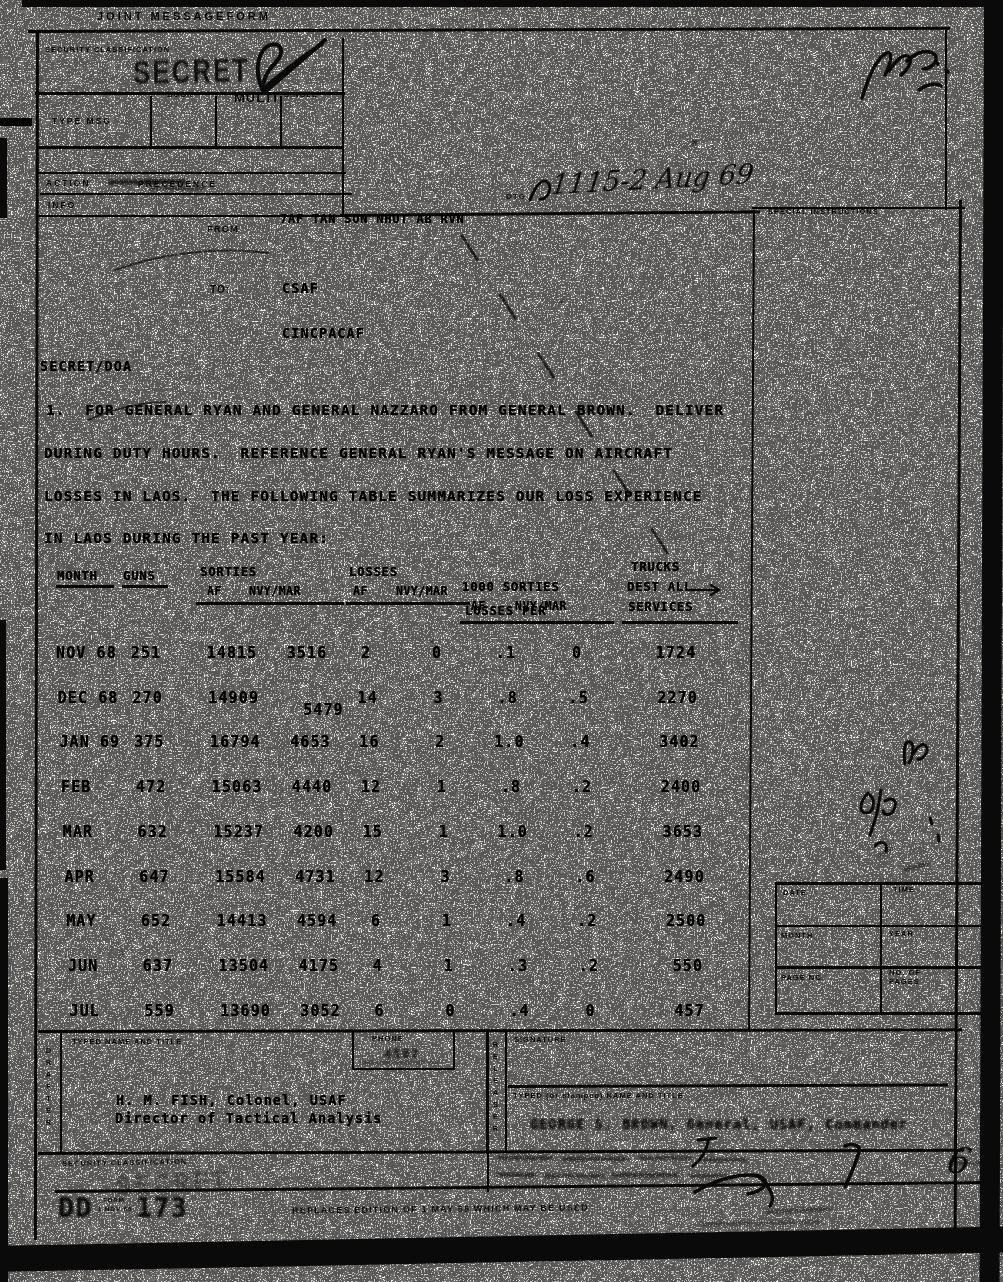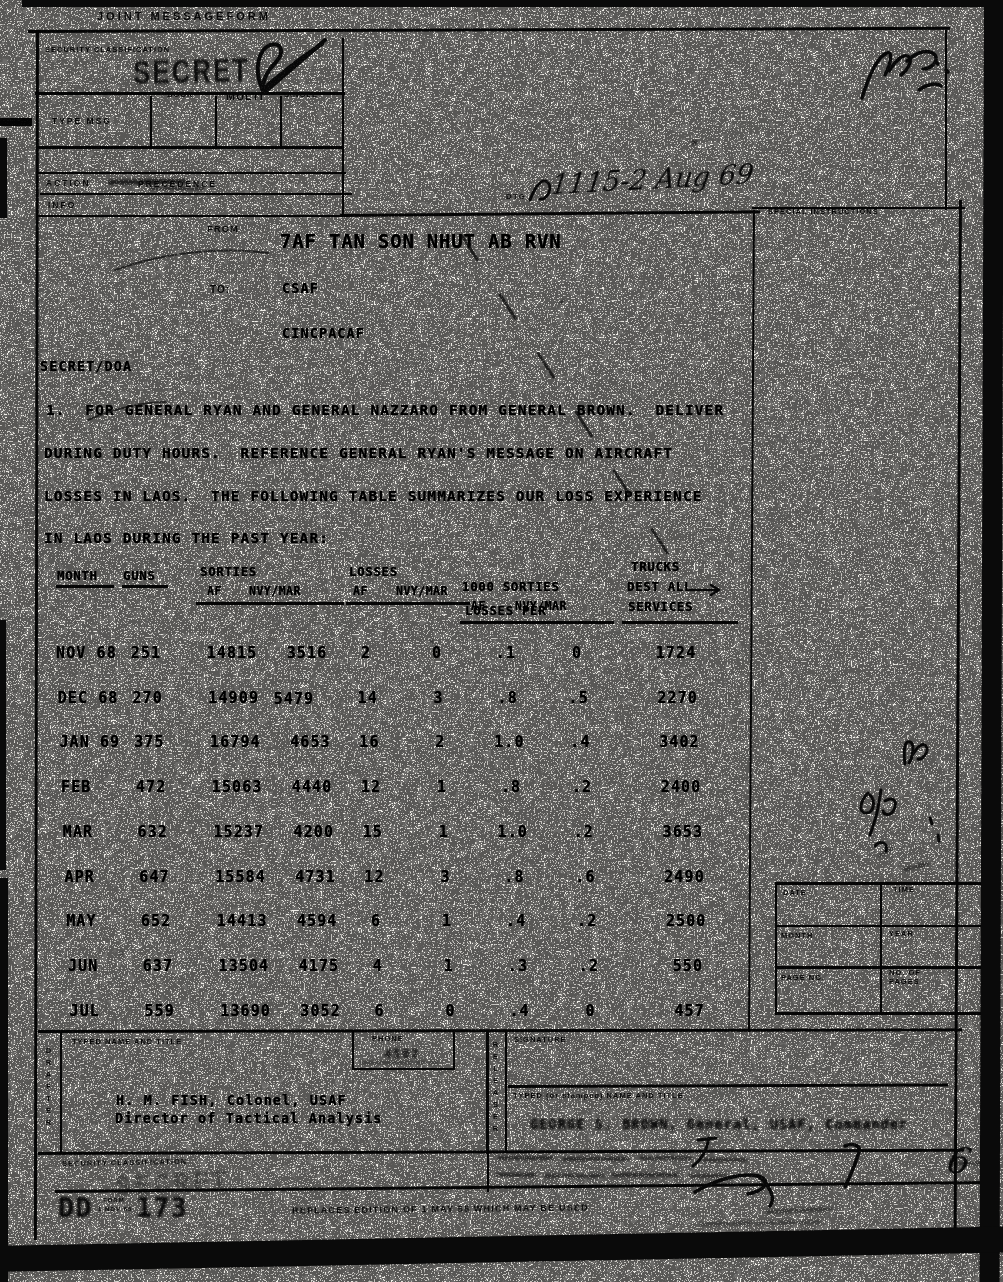--- a/index.html
+++ b/index.html
@@ -34,35 +34,35 @@
 <body>
 
 <div class="page">
 
   <div class="lab" style="left:97px;top:10px;font-size:11px;letter-spacing:3px;filter:blur(.5px);">JOINT MESSAGEFORM</div>
 
   <div class="lab" style="left:45px;top:45px;font-size:7.5px;">SECURITY CLASSIFICATION</div>
   <div class="stamp stamp-top" style="left:133px;top:53px;font-family:'Liberation Sans',sans-serif;">SECRET</div>
 
   <div class="lab" style="left:167px;top:90px;font-size:7.5px;">BOOK</div>
-  <div class="lab" style="left:226px;top:90px;font-size:11px;">MULTI</div>
+  <div class="lab" style="left:234px;top:90px;font-size:13px;">MULTI</div>
   <div class="lab" style="left:284px;top:90px;font-size:7.5px;">SINGLE</div>
   <div class="lab" style="left:52px;top:116px;font-size:8.5px;letter-spacing:2px;">TYPE MSG</div>
 
   <div class="lab" style="left:138px;top:156px;font-size:8.5px;letter-spacing:2px;margin-top:23px;">PRECEDENCE</div>
   <div class="lab" style="left:46px;top:178px;font-size:8.5px;letter-spacing:2px;">ACTION</div>
   <div class="lab" style="left:48px;top:200px;font-size:8.5px;letter-spacing:2px;">INFO</div>
 
   <div class="lab" style="left:506px;top:192px;font-size:8px;">DTG</div>
   <div class="hw" style="left:552px;top:164px;font-size:27px;">1115-2 Aug 69</div>
 
   <div class="lab" style="left:768px;top:207px;font-size:7.5px;">SPECIAL INSTRUCTIONS</div>
 
   <div class="lab" style="left:207px;top:223px;font-size:9.5px;">FROM</div>
-  <div class="typed" style="left:280px;top:232px;font-size:19px;letter-spacing:.8px;">7AF TAN SON NHUT AB RVN</div>
+  <div class="typed" style="left:280px;top:213px;font-size:12px;letter-spacing:.8px;">7AF TAN SON NHUT AB RVN</div>
   <div class="lab" style="left:210px;top:284px;font-size:10px;">TO:</div>
   <div class="typed" style="left:282px;top:282px;font-size:13.5px;">CSAF</div>
   <div class="typed" style="left:282px;top:327px;font-size:13.5px;">CINCPACAF</div>
 
   <div class="typed" style="left:40px;top:360px;font-size:13.5px;">SECRET/DOA</div>
   <div class="typed" style="left:46px;top:403px;">1.  FOR GENERAL RYAN AND GENERAL NAZZARO FROM GENERAL BROWN.  DELIVER</div>
   <div class="typed" style="left:44px;top:446px;">DURING DUTY HOURS.  REFERENCE GENERAL RYAN'S MESSAGE ON AIRCRAFT</div>
   <div class="typed" style="left:44px;top:489px;">LOSSES IN LAOS.  THE FOLLOWING TABLE SUMMARIZES OUR LOSS EXPERIENCE</div>
   <div class="typed" style="left:44px;top:531px;">IN LAOS DURING THE PAST YEAR:</div>
 
@@ -91,21 +91,21 @@
         <span class="typed num" style="left: 346px; top: 0px; width: 40px; text-align: center;">2</span>
         <span class="typed num" style="left: 416px; top: 0px; width: 42px; text-align: center;">0</span>
         <span class="typed num" style="left: 482px; top: 0px; width: 48px; text-align: center;">.1</span>
         <span class="typed num" style="left: 554px; top: 0px; width: 46px; text-align: center;">0</span>
         <span class="typed num" style="left: 634px; top: 0px; width: 84px; text-align: center;">1724</span>
       </div>
       <div style="position: absolute; top: 690.7px; left: 1.7px; width: 760px; height: 18px;">
         <span class="typed num" style="left: 56px; top: 0px; width: 70px; text-align: left;">DEC 68</span>
         <span class="typed num" style="left: 120px; top: 0px; width: 52px; text-align: center;">270</span>
         <span class="typed num" style="left: 194px; top: 0px; width: 76px; text-align: center;">14909</span>
-        <span class="typed num" style="left: 272px; top: 1px; width: 70px; text-align: left;">5479</span>
+        <span class="typed num" style="left: 272px; top: 12px; width: 70px; text-align: right;">5479</span>
         <span class="typed num" style="left: 346px; top: 0px; width: 40px; text-align: center;">14</span>
         <span class="typed num" style="left: 416px; top: 0px; width: 42px; text-align: center;">3</span>
         <span class="typed num" style="left: 482px; top: 0px; width: 48px; text-align: center;">.8</span>
         <span class="typed num" style="left: 554px; top: 0px; width: 46px; text-align: center;">.5</span>
         <span class="typed num" style="left: 634px; top: 0px; width: 84px; text-align: center;">2270</span>
       </div>
       <div style="position: absolute; top: 735.4px; left: 3.4px; width: 760px; height: 18px;">
         <span class="typed num" style="left: 56px; top: 0px; width: 70px; text-align: left;">JAN 69</span>
         <span class="typed num" style="left: 120px; top: 0px; width: 52px; text-align: center;">375</span>
         <span class="typed num" style="left: 194px; top: 0px; width: 76px; text-align: center;">16794</span>

